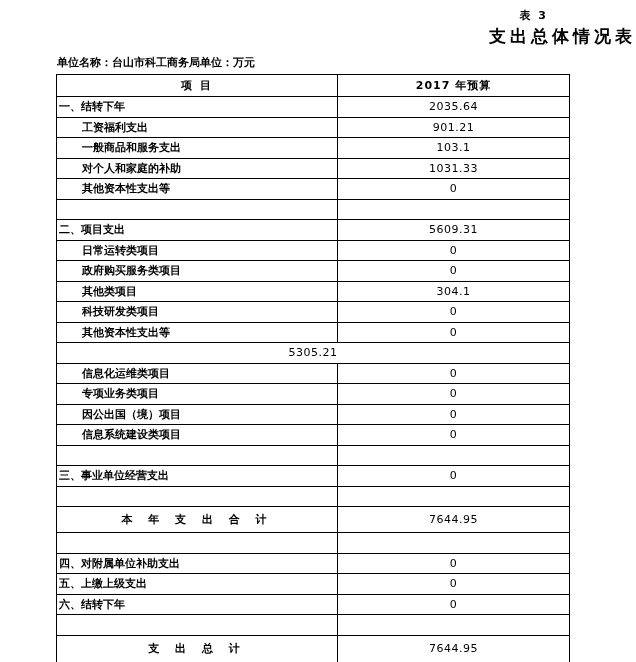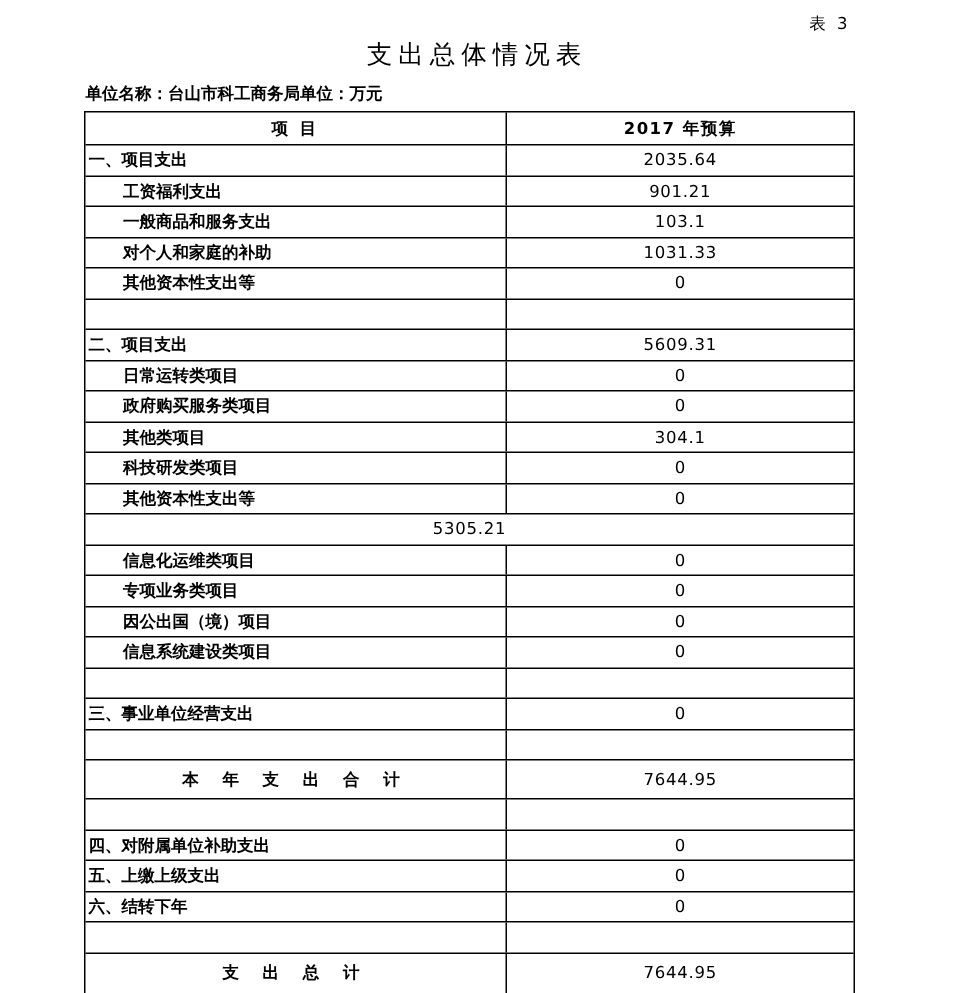--- a/index.html
+++ b/index.html
@@ -11,33 +11,33 @@
   .page {
     position: relative;
     width: 636px;
     height: 662px;
     background: #ffffff;
     overflow: hidden;
   }
   .corner-label {
     position: absolute;
     top: 8px;
-    right: 69px;
+    right: 88px;
     font-size: 11px;
-    font-weight: normal;
+    font-weight: bold;
     letter-spacing: 2px;
   }
   .doc-title {
     position: absolute;
     top: 25px;
     left: 0;
     width: 100%;
-    text-align: center;
+    text-align: right;
     font-size: 17px;
-    font-weight: normal;
+    font-weight: bold;
     letter-spacing: 4px;
   }
   .meta-row {
     position: absolute;
     top: 55px;
     left: 57px;
     right: 66px;
     display: flex;
     justify-content: flex-start;
     font-size: 11px;
@@ -105,21 +105,21 @@
     <span>单位：万元</span>
   </div>
 
   <div class="budget-table">
     <div class="tr header">
       <div class="td label">项  目</div>
       <div class="td value">2017 年预算</div>
     </div>
 
     <div style="display:contents"><div class="tr section">
-          <div class="td label">一、项目支出</div>
+          <div class="td label">一、结转下年</div>
           <div class="td value">2035.64</div>
         </div><div class="tr sub">
           <div class="td label">工资福利支出</div>
           <div class="td value">901.21</div>
         </div><div class="tr sub">
           <div class="td label">一般商品和服务支出</div>
           <div class="td value">103.1</div>
         </div><div class="tr sub">
           <div class="td label">对个人和家庭的补助</div>
           <div class="td value">1031.33</div>

